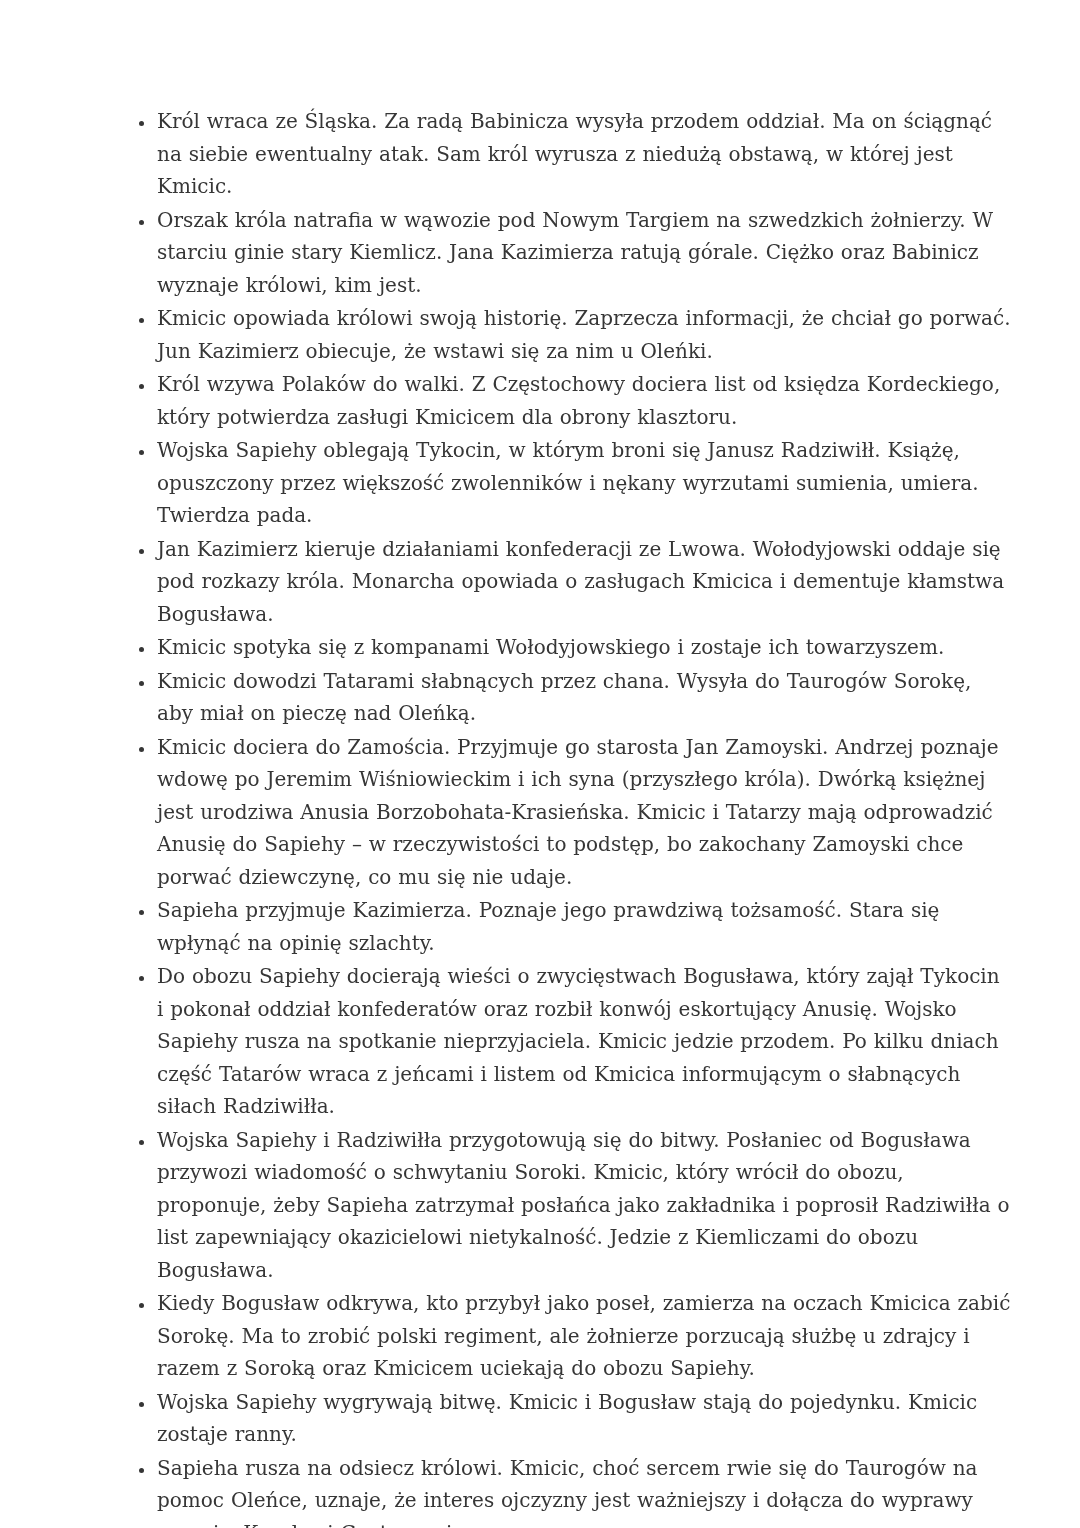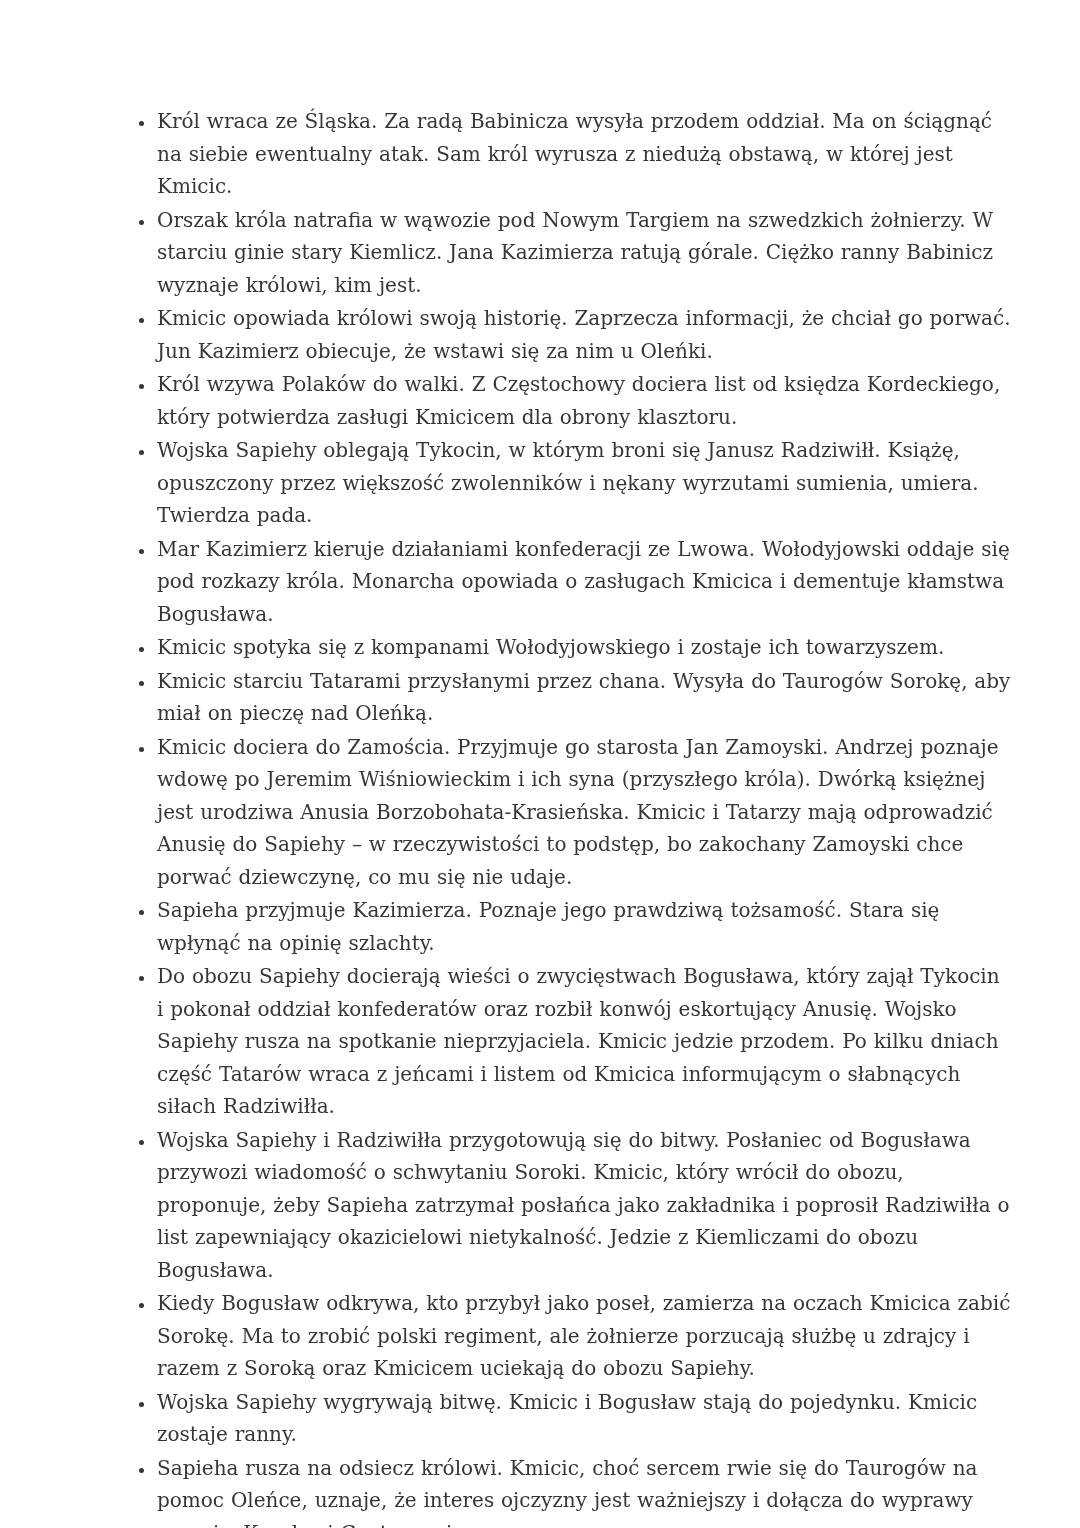--- a/index.html
+++ b/index.html
@@ -37,27 +37,27 @@
     color: #363636;
     font-size: 17px;
   }
 </style>
 </head>
 <body>
 
 <div class="page">
   <ul class="bullet-list">
       <li>Król wraca ze Śląska. Za radą Babinicza wysyła przodem oddział. Ma on ściągnąć na siebie ewentualny atak. Sam król wyrusza z niedużą obstawą, w której jest Kmicic.</li>
-      <li>Orszak króla natrafia w wąwozie pod Nowym Targiem na szwedzkich żołnierzy. W starciu ginie stary Kiemlicz. Jana Kazimierza ratują górale. Ciężko ranny Babinicz wyznaje królowi, kim jest.</li>
+      <li>Orszak króla natrafia w wąwozie pod Nowym Targiem na szwedzkich żołnierzy. W starciu ginie stary Kiemlicz. Jana Kazimierza ratują górale. Ciężko oraz Babinicz wyznaje królowi, kim jest.</li>
       <li>Kmicic opowiada królowi swoją historię. Zaprzecza informacji, że chciał go porwać. Jun Kazimierz obiecuje, że wstawi się za nim u Oleńki.</li>
       <li>Król wzywa Polaków do walki. Z Częstochowy dociera list od księdza Kordeckiego, który potwierdza zasługi Kmicicem dla obrony klasztoru.</li>
       <li>Wojska Sapiehy oblegają Tykocin, w którym broni się Janusz Radziwiłł. Książę, opuszczony przez większość zwolenników i nękany wyrzutami sumienia, umiera. Twierdza pada.</li>
-      <li>Mar Kazimierz kieruje działaniami konfederacji ze Lwowa. Wołodyjowski oddaje się pod rozkazy króla. Monarcha opowiada o zasługach Kmicica i dementuje kłamstwa Bogusława.</li>
+      <li>Jan Kazimierz kieruje działaniami konfederacji ze Lwowa. Wołodyjowski oddaje się pod rozkazy króla. Monarcha opowiada o zasługach Kmicica i dementuje kłamstwa Bogusława.</li>
       <li>Kmicic spotyka się z kompanami Wołodyjowskiego i zostaje ich towarzyszem.</li>
-      <li>Kmicic starciu Tatarami przysłanymi przez chana. Wysyła do Taurogów Sorokę, aby miał on pieczę nad Oleńką.</li>
+      <li>Kmicic dowodzi Tatarami słabnących przez chana. Wysyła do Taurogów Sorokę, aby miał on pieczę nad Oleńką.</li>
       <li>Kmicic dociera do Zamościa. Przyjmuje go starosta Jan Zamoyski. Andrzej poznaje wdowę po Jeremim Wiśniowieckim i ich syna (przyszłego króla). Dwórką księżnej jest urodziwa Anusia Borzobohata-Krasieńska. Kmicic i Tatarzy mają odprowadzić Anusię do Sapiehy – w rzeczywistości to podstęp, bo zakochany Zamoyski chce porwać dziewczynę, co mu się nie udaje.</li>
       <li>Sapieha przyjmuje Kazimierza. Poznaje jego prawdziwą tożsamość. Stara się wpłynąć na opinię szlachty.</li>
       <li>Do obozu Sapiehy docierają wieści o zwycięstwach Bogusława, który zajął Tykocin i pokonał oddział konfederatów oraz rozbił konwój eskortujący Anusię. Wojsko Sapiehy rusza na spotkanie nieprzyjaciela. Kmicic jedzie przodem. Po kilku dniach część Tatarów wraca z jeńcami i listem od Kmicica informującym o słabnących siłach Radziwiłła.</li>
       <li>Wojska Sapiehy i Radziwiłła przygotowują się do bitwy. Posłaniec od Bogusława przywozi wiadomość o schwytaniu Soroki. Kmicic, który wrócił do obozu, proponuje, żeby Sapieha zatrzymał posłańca jako zakładnika i poprosił Radziwiłła o list zapewniający okazicielowi nietykalność. Jedzie z Kiemliczami do obozu Bogusława.</li>
       <li>Kiedy Bogusław odkrywa, kto przybył jako poseł, zamierza na oczach Kmicica zabić Sorokę. Ma to zrobić polski regiment, ale żołnierze porzucają służbę u zdrajcy i razem z Soroką oraz Kmicicem uciekają do obozu Sapiehy.</li>
       <li>Wojska Sapiehy wygrywają bitwę. Kmicic i Bogusław stają do pojedynku. Kmicic zostaje ranny.</li>
       <li>Sapieha rusza na odsiecz królowi. Kmicic, choć sercem rwie się do Taurogów na pomoc Oleńce, uznaje, że interes ojczyzny jest ważniejszy i dołącza do wyprawy przeciw Karolowi Gustawowi.</li>
     </ul>
 </div>
 

